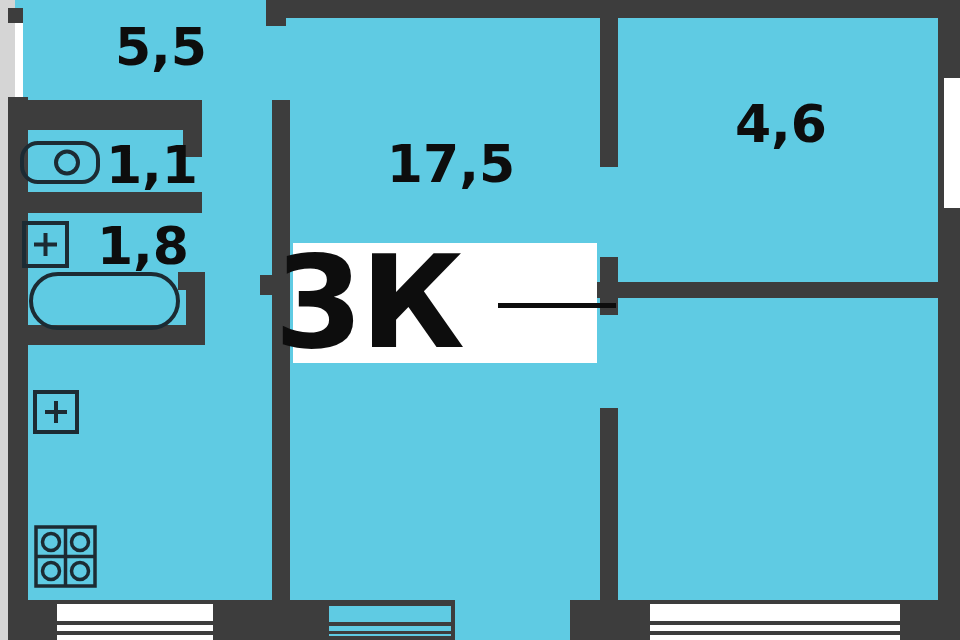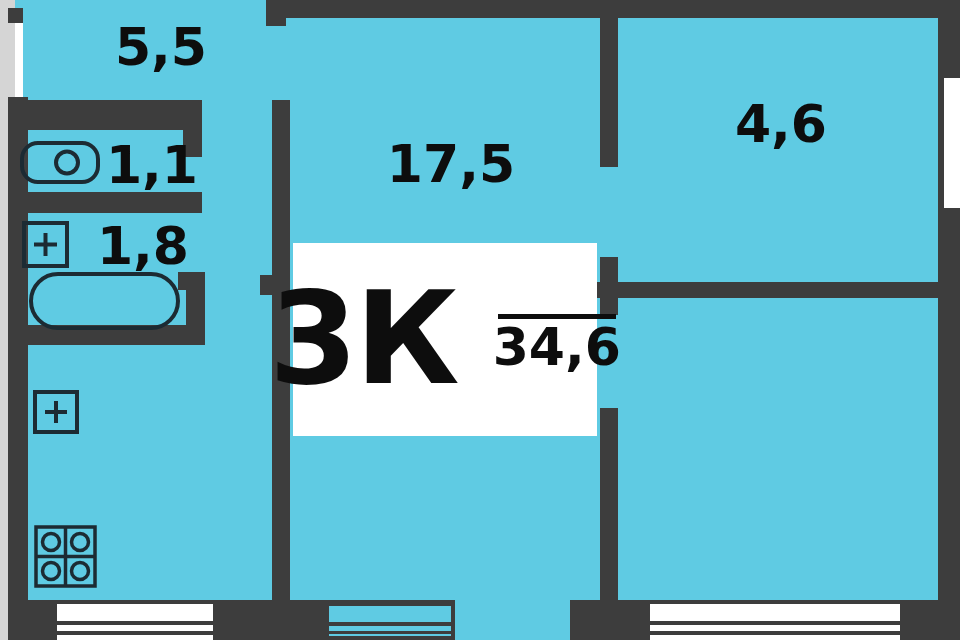--- a/index.html
+++ b/index.html
@@ -17,21 +17,21 @@
   }
   .w{position:absolute;background:var(--wall);}
   .win{position:absolute;background:var(--window);}
   .area-label{
     position:absolute;transform:translate(-50%,-50%);
     color:var(--text);font-size:52px;font-weight:700;white-space:nowrap;
     letter-spacing:0px;line-height:1;
   }
   .icon{position:absolute;}
   #legend-box{
-    position:absolute;left:293px;top:243px;width:304px;height:193px;
+    position:absolute;left:293px;top:243px;width:304px;height:120px;
     background:var(--window);display:flex;align-items:center;justify-content:center;
     gap:36px;z-index:5;
   }
   #legend-type{
     font-size:128px;font-weight:700;color:var(--text);line-height:0.88;
     letter-spacing:-3px;
   }
   #legend-fraction{display:flex;flex-direction:column;align-items:center;margin-top:4px;}
   #legend-fraction .num{font-size:52px;font-weight:700;color:var(--text);line-height:1.0;}
   #fraction-rule{width:118px;height:5px;background:var(--text);margin:3px 0 2px 0;}
@@ -133,17 +133,16 @@
   <div class="area-label" style="left:161px;top:47px;">5,5</div>
   <div class="area-label" style="left:152px;top:165px;">1,1</div>
   <div class="area-label" style="left:143px;top:246px;">1,8</div>
   <div class="area-label" style="left:451px;top:128px;margin-top:36px;">17,5</div>
   <div class="area-label" style="left:781px;top:124px;">4,6</div>
 
   <div id="legend-box">
     <span id="legend-type">3К</span>
     <span id="legend-fraction">
       <span id="fraction-rule"></span>
-      <span class="num">34,6</span>
     </span>
   </div>
 
 </div>
 
 </body></html>

